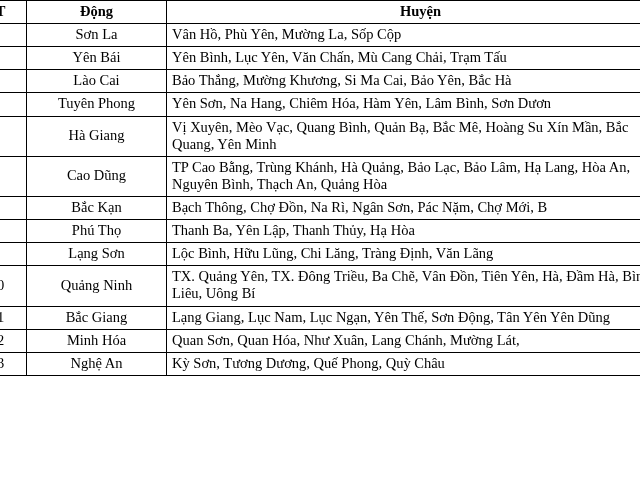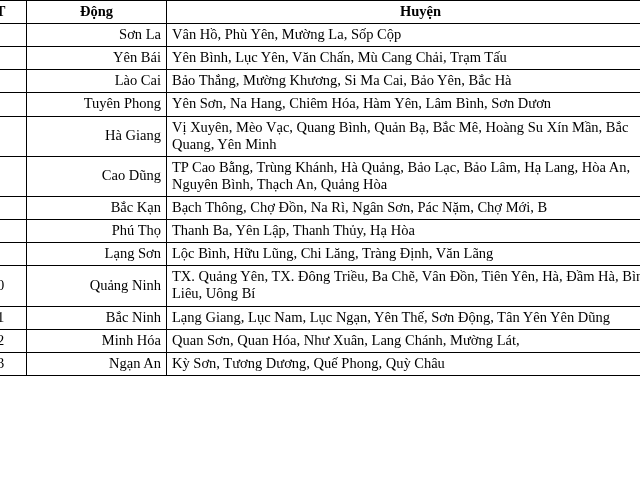--- a/index.html
+++ b/index.html
@@ -40,21 +40,21 @@
     text-align: center;
     font-weight: bold;
     font-size: 15px;
     padding-top: 4px;
     padding-bottom: 6px;
   }
   td.stt {
     text-align: center;
   }
   td.tinh {
-    text-align: right;
+    text-align: center;
     padding-left: 10px;
     white-space: nowrap;
   }
   td.huyen {
     text-align: left;
     white-space: normal;
     overflow: hidden;
   }
   td.nowrapcell {
     white-space: nowrap;
@@ -124,28 +124,28 @@
           <td class="tinh">Lạng Sơn</td>
           <td class="huyen nowrapcell">Lộc Bình, Hữu Lũng, Chi Lăng, Tràng Định, Văn Lãng</td>
         </tr>
         <tr class="row-tall">
           <td class="stt">0</td>
           <td class="tinh">Quảng Ninh</td>
           <td class="huyen">TX. Quảng Yên, TX. Đông Triều, Ba Chẽ, Vân Đồn, Tiên Yên, Hà, Đầm Hà, Bình Liêu, Uông Bí</td>
         </tr>
         <tr class="row-tall">
           <td class="stt">1</td>
-          <td class="tinh">Bắc Ninh</td>
+          <td class="tinh">Bắc Giang</td>
           <td class="huyen">Lạng Giang, Lục Nam, Lục Ngạn, Yên Thế, Sơn Động, Tân Yên Yên Dũng</td>
         </tr>
         <tr>
           <td class="stt">2</td>
           <td class="tinh">Minh Hóa</td>
           <td class="huyen nowrapcell">Quan Sơn, Quan Hóa, Như Xuân, Lang Chánh, Mường Lát,</td>
         </tr>
         <tr>
           <td class="stt">3</td>
-          <td class="tinh">Ngạn An</td>
+          <td class="tinh">Nghệ An</td>
           <td class="huyen nowrapcell">Kỳ Sơn, Tương Dương, Quế Phong, Quỳ Châu</td>
         </tr>
       </tbody>
   </table>
 </div>
 
 </body></html>

